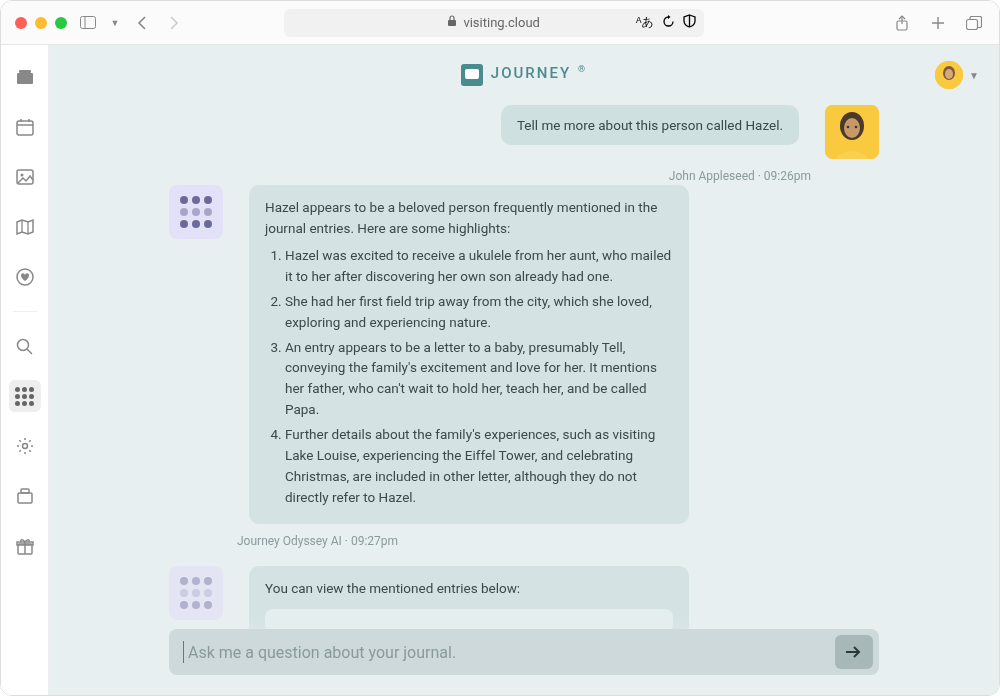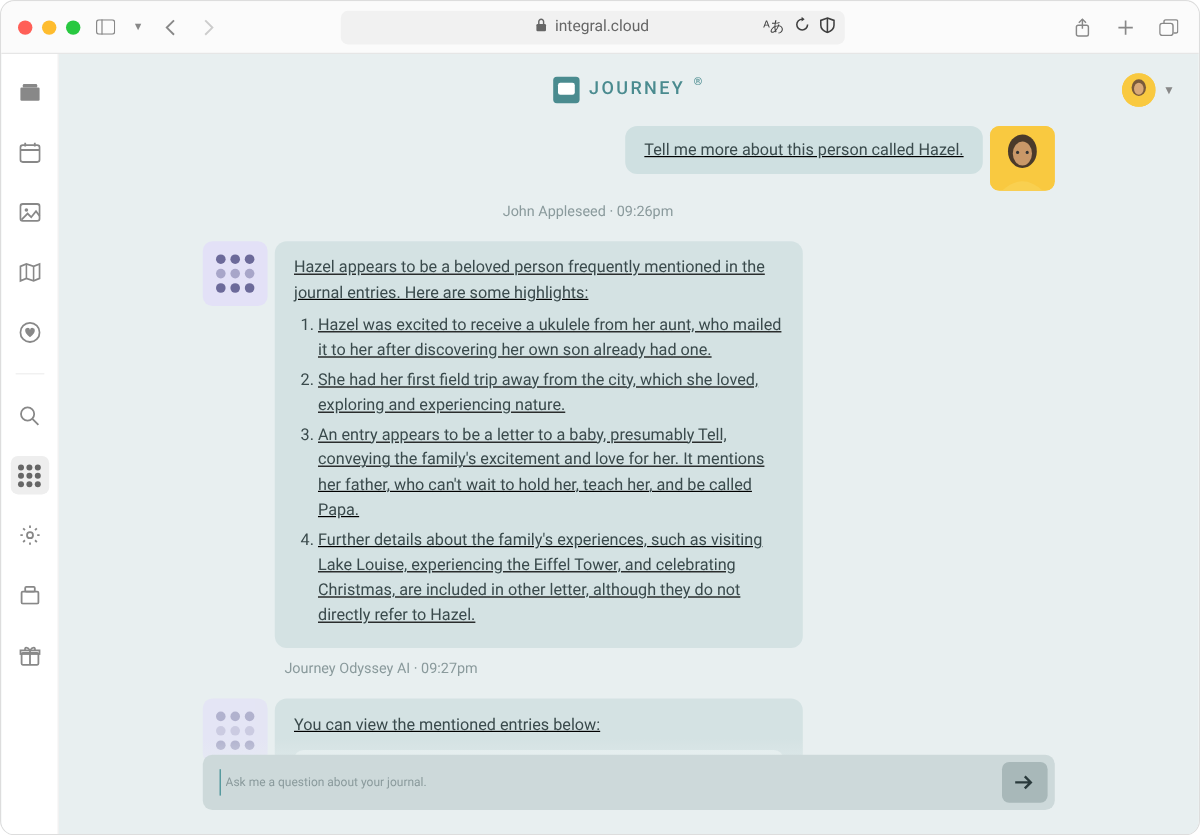--- a/index.html
+++ b/index.html
@@ -7,58 +7,58 @@
 .win{width:1000px;height:696px;border:1px solid #ddd;border-radius:12px;overflow:hidden;position:relative;display:flex;flex-direction:column;}
 .titlebar{height:44px;background:#fbfbfb;border-bottom:1px solid #e6e6e6;display:flex;align-items:center;padding:0 14px;gap:10px;}
 .traffic{display:flex;gap:8px;}
 .dot{width:12px;height:12px;border-radius:50%;}
 .dot.r{background:#ff5f57;}
 .dot.y{background:#febc2e;}
 .dot.g{background:#28c840;}
 .tb-btn{width:22px;height:22px;display:flex;align-items:center;justify-content:center;color:#888;border-radius:4px;}
 .tb-btn.disabled{color:#ccc;}
 .addr{flex:0 0 420px;margin:0 auto;height:28px;background:#f1f1f1;border-radius:6px;display:flex;align-items:center;justify-content:center;gap:6px;color:#666;font-size:13px;position:relative;}
-.addr .right-ic{position:absolute;right:8px;display:flex;gap:8px;align-items:center;color:#404040;}
+.addr .right-ic{position:absolute;right:8px;display:flex;gap:8px;align-items:center;color:#000000;}
 .tb-right{margin-left:auto;display:flex;gap:14px;color:#888;}
 .body{flex:1;display:flex;overflow:hidden;background:#e8eff0;}
 .ls{width:48px;background:#fff;border-right:1px solid #eee;display:flex;flex-direction:column;align-items:center;padding-top:16px;gap:18px;}
 .ls .ic{width:32px;height:32px;display:flex;align-items:center;justify-content:center;color:#888;border-radius:6px;font-size:18px;}
 .ls .ic.active{background:#eee;color:#555;}
 .ls hr{width:24px;border:none;border-top:1px solid #eee;}
 .main{flex:1;display:flex;flex-direction:column;position:relative;}
 .header{height:60px;display:flex;align-items:center;justify-content:center;position:relative;}
 .logo{display:flex;gap:8px;color:#4a8b8f;font-weight:500;letter-spacing:2px;font-size:15px;}
 .logo-ic{width:22px;height:22px;background:#4a8b8f;border-radius:3px;position:relative;}
 .logo-ic:before{content:"";position:absolute;top:5px;left:4px;width:14px;height:10px;background:#fff;border-radius:2px;}
 .avatar-hdr{position:absolute;right:20px;top:16px;display:flex;align-items:center;gap:6px;}
 .av{width:28px;height:28px;border-radius:50%;background:#f9c940;overflow:hidden;}
 .av svg{width:100%;height:100%;}
 .chev{color:#888;font-size:10px;}
 .chat{flex:1;overflow:hidden;padding:0 120px 0 120px;position:relative;}
-.msg-row{display:flex;gap:6px;margin-bottom:10px;text-decoration:underline;}
+.msg-row{display:flex;gap:26px;margin-bottom:10px;}
 .msg-row.user{justify-content:flex-end;}
 .msg-row.ai{justify-content:flex-start;}
 .av-lg{width:54px;height:54px;border-radius:8px;flex-shrink:0;overflow:hidden;}
 .av-lg.user{background:#f9c940;}
 .av-lg.ai{background:#e3e1f7;display:flex;align-items:center;justify-content:center;}
 .ai-dots{display:grid;grid-template-columns:repeat(3,8px);gap:4px;}
 .ai-dots span{width:8px;height:8px;border-radius:50%;background:#6c6a9a;}
 .ai-dots span:nth-child(4),.ai-dots span:nth-child(5),.ai-dots span:nth-child(6){background:#a8a6c9;}
 .bubble{background:#cfe0e1;border-radius:10px;padding:12px 16px;color:#3a4a4c;font-size:13.5px;max-width:440px;}
 .bubble.ai{background:#d4e2e3;max-width:440px;line-height:1.55;}
 .meta{font-size:12px;color:#8a9a9c;margin-top:6px;}
-.meta.user{text-align:center;padding-right:68px;margin-bottom:18px;}
+.meta.user{text-align:right;padding-right:68px;margin-bottom:2px;}
 .meta.ai{padding-left:68px;margin-bottom:18px;}
 ol{padding-left:20px;margin-top:6px;}
 ol li{margin-bottom:4px;}
 .entries{margin-top:10px;}
 .entry-card{background:#e4eeee;border-radius:8px;padding:12px 14px;margin-top:10px;display:flex;gap:12px;align-items:flex-start;}
 .input-bar{position:absolute;bottom:20px;left:120px;right:120px;height:46px;background:#cdd9da;border-radius:8px;display:flex;align-items:center;padding:0 6px 0 14px;}
 .input-bar .caret{width:1px;height:22px;background:#3a8a8f;margin-right:4px;}
-.input-bar input{flex:1;border:none;background:transparent;font-size:10px;color:#be185d;outline:none;}
+.input-bar input{flex:1;border:none;background:transparent;font-size:16px;color:#be185d;outline:none;}
 .input-bar input::placeholder{color:#8a9a9c;}
 .send-btn{width:38px;height:34px;background:#a8b8b9;border-radius:6px;display:flex;align-items:center;justify-content:center;color:#3a4a4c;}
 .fade{position:absolute;bottom:0;left:48px;right:0;height:80px;background:linear-gradient(transparent,#e8eff0 60%);pointer-events:none;}
 </style>
 </head>
 <body>
 
 <div class="win">
   <div class="titlebar">
     <div class="traffic">
@@ -81,21 +81,21 @@
     <div class="tb-btn disabled">
         <svg width="10" height="14" viewBox="0 0 10 14">
           <path d="M2 1 L8 7 L2 13" fill="none" stroke="currentColor" stroke-width="1.6"></path>
         </svg>
       </div>
     <div class="addr">
       <span><svg width="10" height="12" viewBox="0 0 10 12">
             <rect x="1" y="5" width="8" height="6" rx="1" fill="currentColor"></rect>
             <path d="M3 5 V3 a2 2 0 0 1 4 0 V5" fill="none" stroke="currentColor" stroke-width="1.2"></path>
           </svg></span>
-      <span>integral.cloud</span>
+      <span>visiting.cloud</span>
       <div class="right-ic">
         <span style="font-size:12px;">ᴬあ</span>
         <span><svg width="13" height="13" viewBox="0 0 13 13">
               <path d="M11 6.5 A4.5 4.5 0 1 1 6.5 2" fill="none" stroke="currentColor" stroke-width="1.3"></path>
               <path d="M6 0 L8.5 2 L6 4" fill="currentColor"></path>
             </svg></span>
         <span><svg width="13" height="14" viewBox="0 0 13 14">
               <path d="M6.5 1 L12 3 V7 c0 3 -2.5 5 -5.5 6 C3.5 12 1 10 1 7 V3 Z" fill="none" stroke="currentColor" stroke-width="1.3"></path>
               <line x1="6.5" y1="1" x2="6.5" y2="13" stroke="currentColor" stroke-width="1.3"></line>
             </svg></span>

